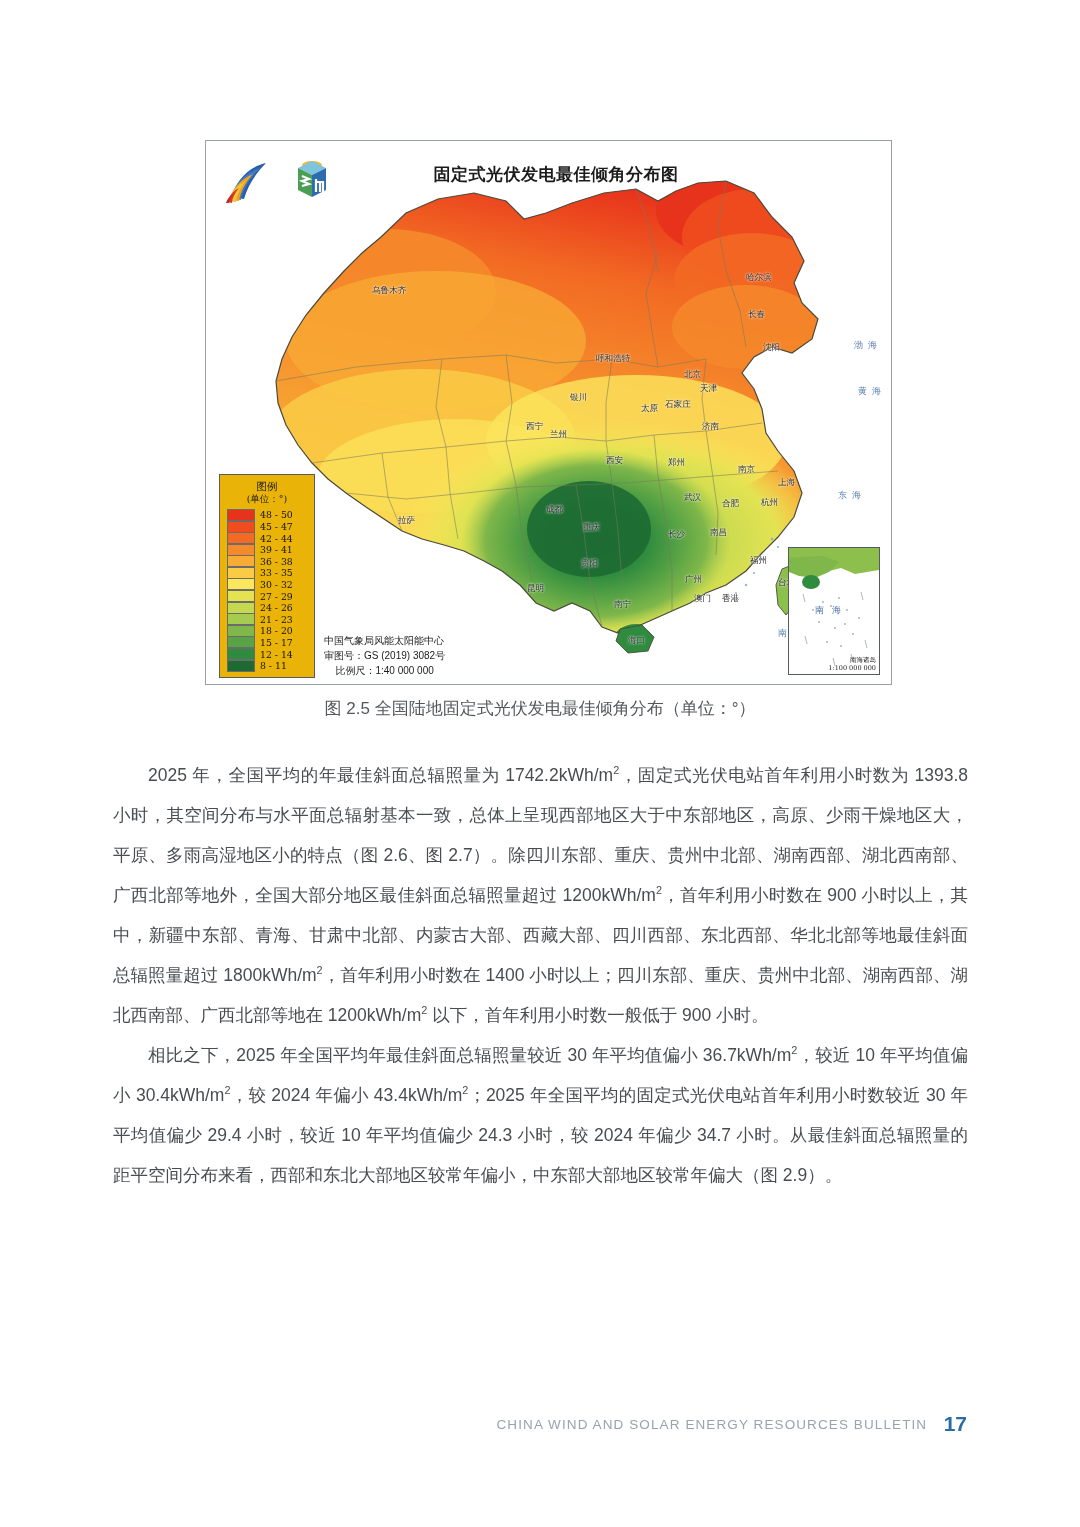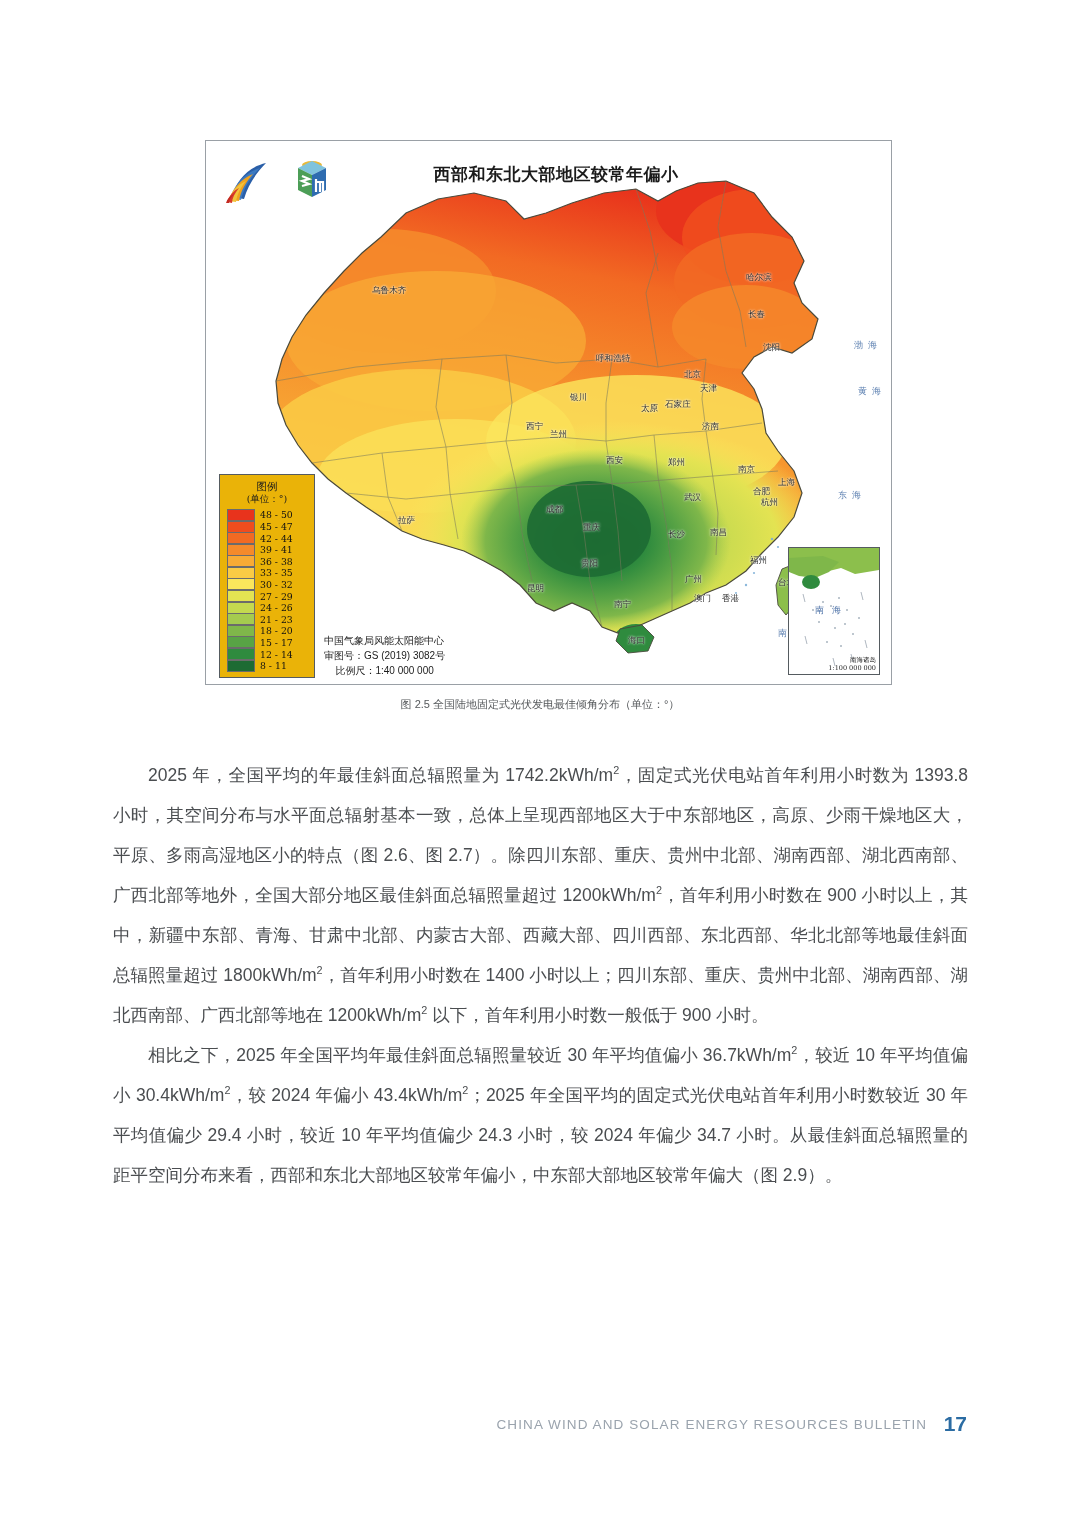--- a/index.html
+++ b/index.html
@@ -54,21 +54,21 @@
   .inset-scale{position:absolute;right:3px;bottom:2px;font-size:6.5px;color:#1b1b1b;font-family:"DejaVu Serif","Liberation Serif",serif;}
   
   .city{position:absolute;font-size:8.2px;color:#2f2f2f;white-space:nowrap;
         font-family:"DejaVu Serif","Liberation Serif",serif;
         text-shadow:0 0 2px rgba(255,255,255,.9),0 0 3px rgba(255,255,255,.75);}
   .city.cap{font-size:8.6px;}
   .sealabel{position:absolute;font-size:9px;color:#5b7fb0;letter-spacing:5px;white-space:nowrap;
         font-family:"DejaVu Serif","Liberation Serif",serif;}
   #fig-caption{
     position:absolute;left:0;top:697px;width:1080px;text-align:center;
-    font-size:11px;color:#55585b;
+    font-size:17px;color:#55585b;
   }
   
   #article{position:absolute;left:113px;top:755px;width:855px;}
   #article p{
     margin:0 0 0 0;
     font-size:17.5px;line-height:40px;
     color:#4a4d50;text-align:justify;text-justify:inter-ideograph;
   }
   #article p.indent{text-indent:2em;}
   sup{font-size:.62em;vertical-align:super;line-height:0;}
@@ -100,21 +100,21 @@
           <ellipse cx="26" cy="10" rx="10" ry="4" fill="#e8b93a"></ellipse>
           <path d="M26 6 L40 13 L26 20 L12 13 Z" fill="#7fc3dd"></path>
           <path d="M12 13 L26 20 L26 42 L12 35 Z" fill="#4c9e57"></path>
           <path d="M26 20 L40 13 L40 35 L26 42 Z" fill="#2e6cb0"></path>
           <path d="M16 21 L23 24 L16 26 L23 29 L16 31" stroke="#ffffff" stroke-width="2.2" fill="none"></path>
           <path d="M30 24 L30 37 M30 27 L34 27 L34 37 M34 27 L37 27 L37 37" stroke="#ffffff" stroke-width="2.2" fill="none"></path>
         </svg>
       </div>
     </div>
 
-    <div id="map-title">西部和东北大部地区较常年偏小</div>
+    <div id="map-title">固定式光伏发电最佳倾角分布图</div>
 
     <div id="map-canvas">
       <svg id="map-svg" width="687" height="545" viewBox="0 0 687 545">
         <defs>
           <clipPath id="clipChina">
             <path d="M175 96 L200 72 L232 58 L268 52 L300 60 L318 78 L340 72 L366 62 L398 52
                      L430 48 L452 60 L470 50 L492 42 L520 40 L548 52 L566 76 L586 96 L598 120
                      L588 142 L596 162 L612 178 L606 198 L586 212 L566 206 L548 216 L536 232
                      L548 248 L556 268 L560 292 L572 310 L588 330 L596 352 L588 376 L572 396
                      L556 412 L540 430 L520 444 L500 452 L484 462 L466 470 L448 478 L430 486
@@ -226,21 +226,21 @@
       <div class="city cap" style="left:435px;top:262px;">太原</div>
       <div class="city cap" style="left:459px;top:258px;">石家庄</div>
       <div class="city cap" style="left:320px;top:280px;">西宁</div>
       <div class="city cap" style="left:344px;top:288px;">兰州</div>
       <div class="city cap" style="left:496px;top:280px;">济南</div>
       <div class="city cap" style="left:462px;top:316px;">郑州</div>
       <div class="city cap" style="left:400px;top:314px;">西安</div>
       <div class="city cap" style="left:192px;top:374px;">拉萨</div>
       <div class="city cap" style="left:340px;top:363px;">成都</div>
       <div class="city cap" style="left:377px;top:381px;">重庆</div>
-      <div class="city cap" style="left:516px;top:345px;margin-left:31px;">合肥</div>
+      <div class="city cap" style="left:516px;top:357px;">合肥</div>
       <div class="city cap" style="left:532px;top:323px;">南京</div>
       <div class="city cap" style="left:572px;top:336px;">上海</div>
       <div class="city cap" style="left:478px;top:351px;">武汉</div>
       <div class="city cap" style="left:555px;top:356px;">杭州</div>
       <div class="city cap" style="left:504px;top:386px;">南昌</div>
       <div class="city cap" style="left:462px;top:388px;">长沙</div>
       <div class="city cap" style="left:375px;top:417px;">贵阳</div>
       <div class="city cap" style="left:321px;top:442px;">昆明</div>
       <div class="city cap" style="left:544px;top:414px;">福州</div>
       <div class="city cap" style="left:572px;top:436px;">台北</div>

